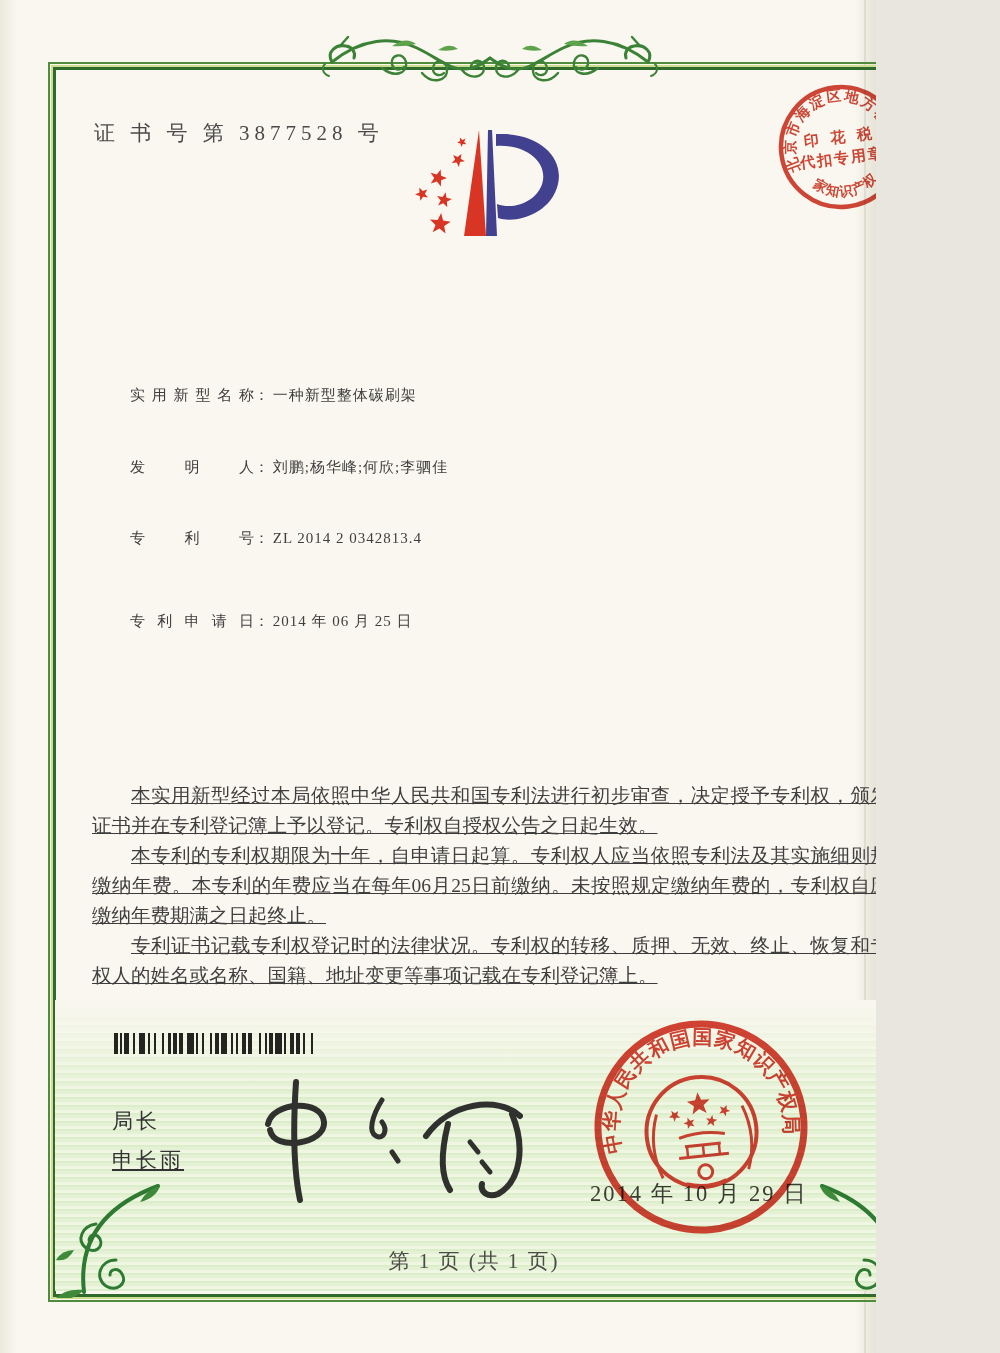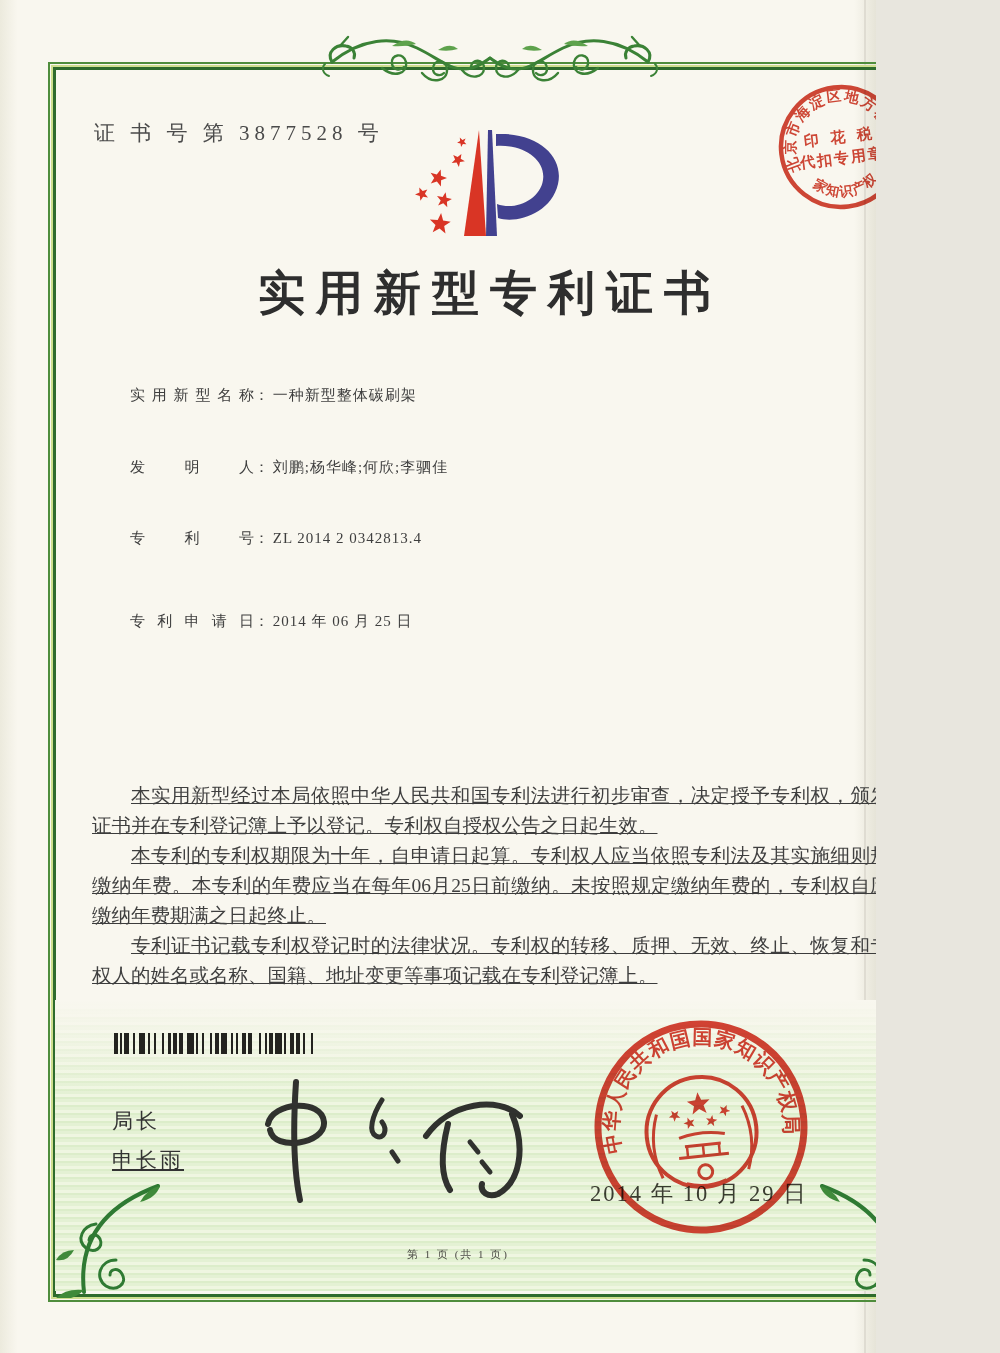--- a/index.html
+++ b/index.html
@@ -27,21 +27,21 @@
     letter-spacing:11px;color:#2e2e2e;z-index:2;}
   .field{position:absolute;left:112px;font-size:15px;color:#3e3e3e;z-index:2;white-space:nowrap;margin-left:18px;}
   .flabel{display:inline-block;width:124px;text-align:justify;text-align-last:justify;}
   .fvalue{letter-spacing:1px;}
   .paras{position:absolute;left:92px;top:781px;width:818px;z-index:2;text-decoration:underline;}
   .paras p{margin:0;font-size:19.5px;line-height:30px;text-align:justify;text-indent:2em;color:#3f3f3f;}
   .juzhang{position:absolute;left:112px;top:1107px;font-size:21px;letter-spacing:3px;color:#333;z-index:2;}
   .qianming{position:absolute;left:112px;top:1146px;font-size:21px;letter-spacing:3px;color:#333;z-index:2;text-decoration:underline;}
   .issue-date{position:absolute;left:590px;top:1178px;width:285px;font-size:22.5px;letter-spacing:2px;
     color:#403f39;z-index:4;mix-blend-mode:multiply;white-space:nowrap;}
-  .footer{position:absolute;left:20px;top:1247px;width:876px;text-align:center;font-size:11px;
+  .footer{position:absolute;left:36px;top:1247px;width:876px;text-align:center;font-size:21px;
     letter-spacing:2px;color:#4c4c46;z-index:2;}
 
   .barcode{position:absolute;left:114px;top:1033px;width:260px;height:21px;z-index:2;
     display:flex;align-items:stretch;overflow:hidden;}
   .barcode span{display:block;height:100%;}
 
   .stamp{position:absolute;z-index:3;mix-blend-mode:multiply;opacity:.93;}
   .sig{position:absolute;left:225px;top:1072px;z-index:3;}
 </style>
 </head>
@@ -118,21 +118,20 @@
     <text fill="#cf3a28" font-size="14.5" font-weight="bold" letter-spacing="2">
       <textPath href="#arcT" startOffset="50%" text-anchor="middle">北京市海淀区地方税务局</textPath>
     </text>
     <text x="85" y="80" text-anchor="middle" fill="#cf3a28" font-size="15" font-weight="bold" letter-spacing="4">印 花 税</text>
     <text x="85" y="101" text-anchor="middle" fill="#cf3a28" font-size="15" font-weight="bold" letter-spacing="2">代扣专用章</text>
     <text fill="#cf3a28" font-size="13.5" font-weight="bold" letter-spacing="1">
       <textPath href="#arcB" startOffset="50%" text-anchor="middle">国家知识产权局</textPath>
     </text>
   </svg>
 
-  <div class="title">实用新型专利证书</div>
 
   <div class="field" style="top:386px">
     <span class="flabel">实用新型名称</span><span>：</span>
     <span class="fvalue">一种新型整体碳刷架</span>
   </div>
   <div class="field" style="top:458px">
     <span class="flabel">发明人</span><span>：</span>
     <span class="fvalue">刘鹏;杨华峰;何欣;李驷佳</span>
   </div>
   <div class="field" style="top:529px">

